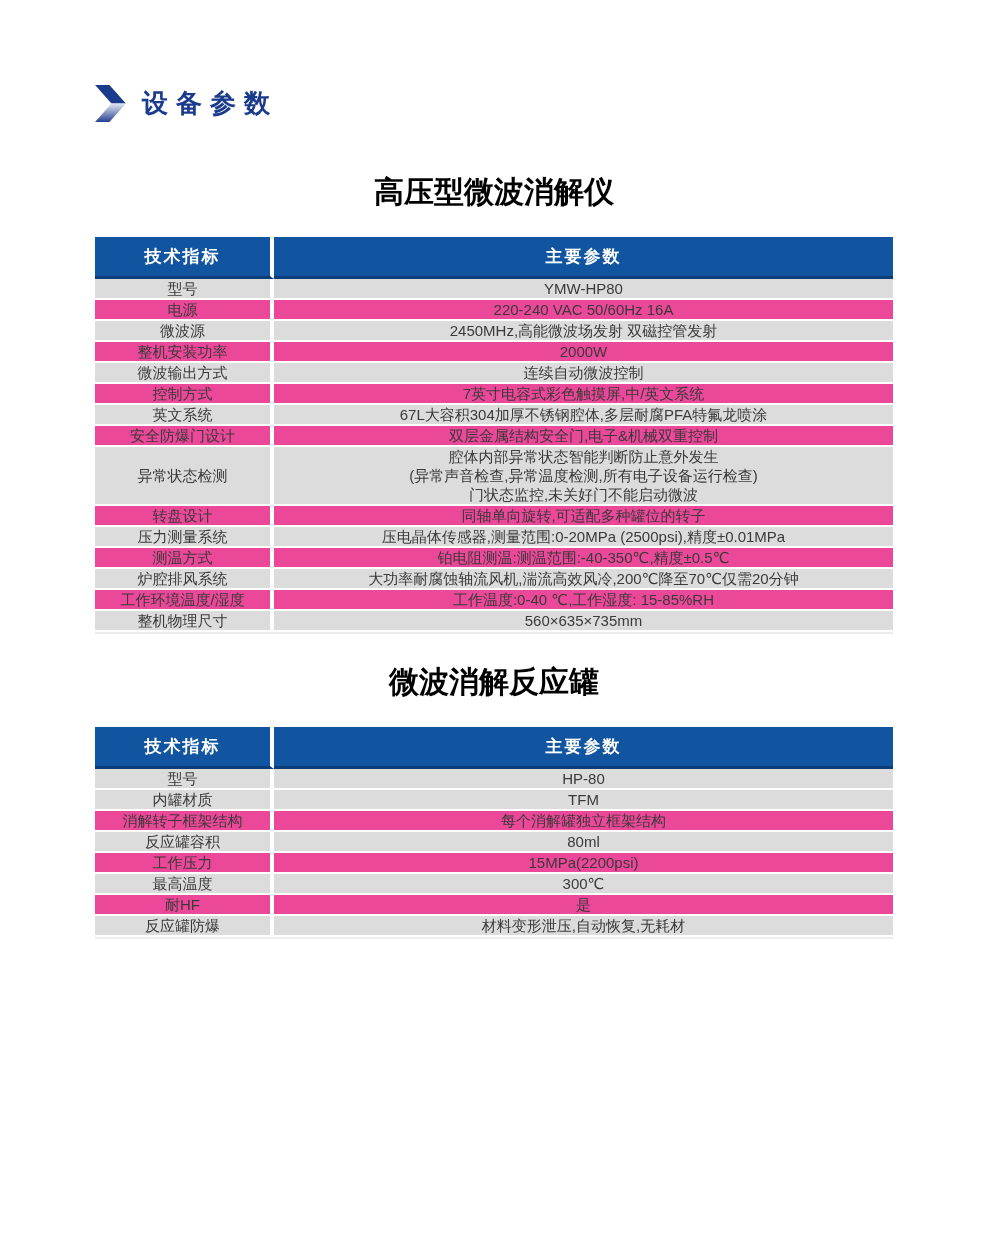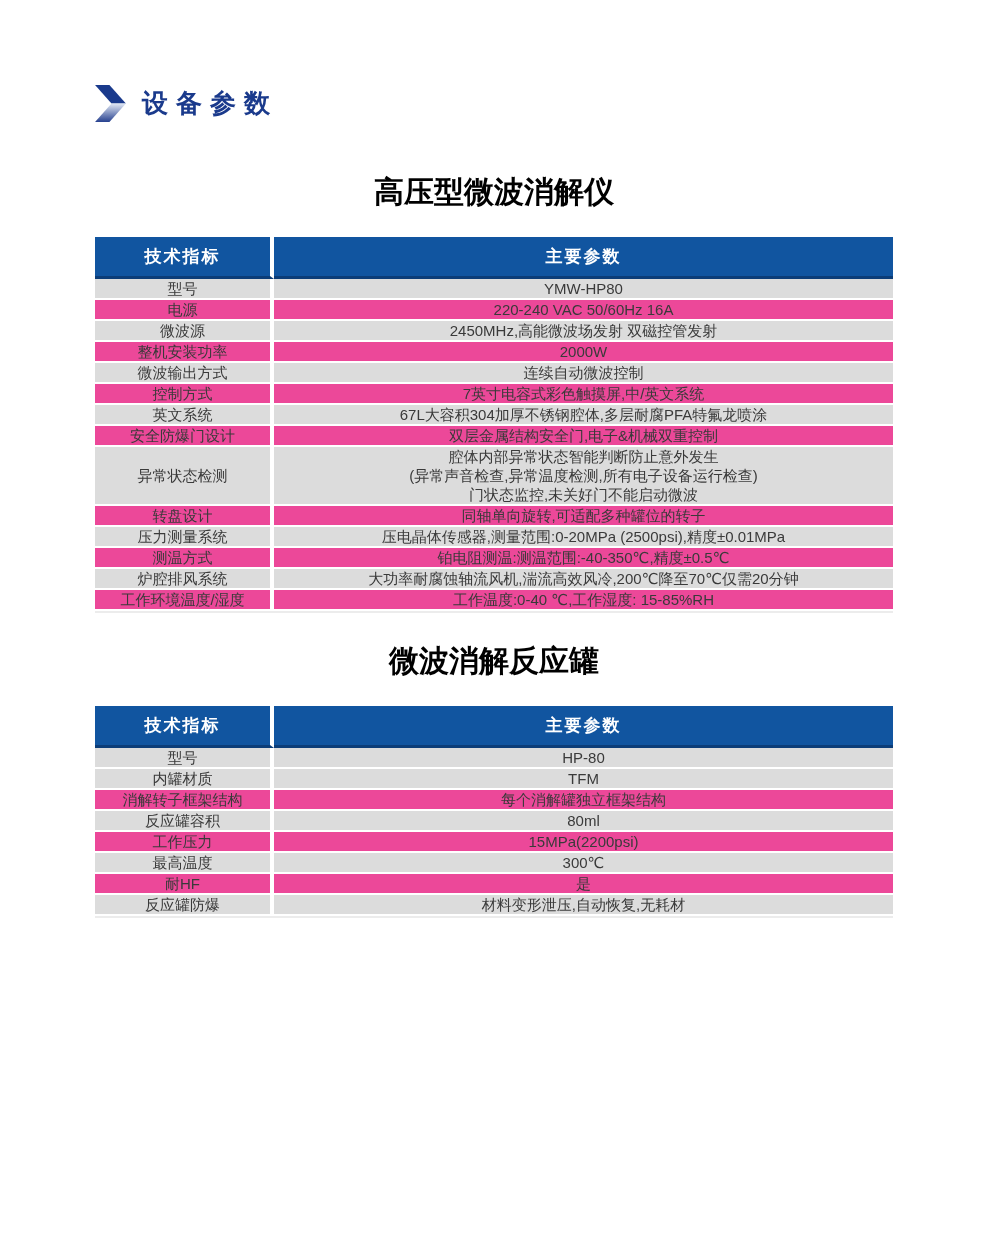--- a/index.html
+++ b/index.html
@@ -166,20 +166,24 @@
               <td class="value-cell">铂电阻测温:测温范围:-40-350℃,精度±0.5℃</td>
             </tr>
             <tr class="row-gray">
               <td class="label-cell">炉腔排风系统</td>
               <td class="value-cell">大功率耐腐蚀轴流风机,湍流高效风冷,200℃降至70℃仅需20分钟</td>
             </tr>
             <tr class="row-white">
               <td class="label-cell">工作环境温度/湿度</td>
               <td class="value-cell">工作温度:0-40 ℃,工作湿度: 15-85%RH</td>
             </tr>
+            <tr class="row-gray">
+              <td class="label-cell">整机物理尺寸</td>
+              <td class="value-cell">560×635×735mm</td>
+            </tr>
           </tbody>
     </table>
   </div>
 
   <div class="table-block">
     <h2 class="table-title">微波消解反应罐</h2>
     <table class="spec-table">
       <thead>
         <tr>
           <th class="col-indicator">技术指标</th>

